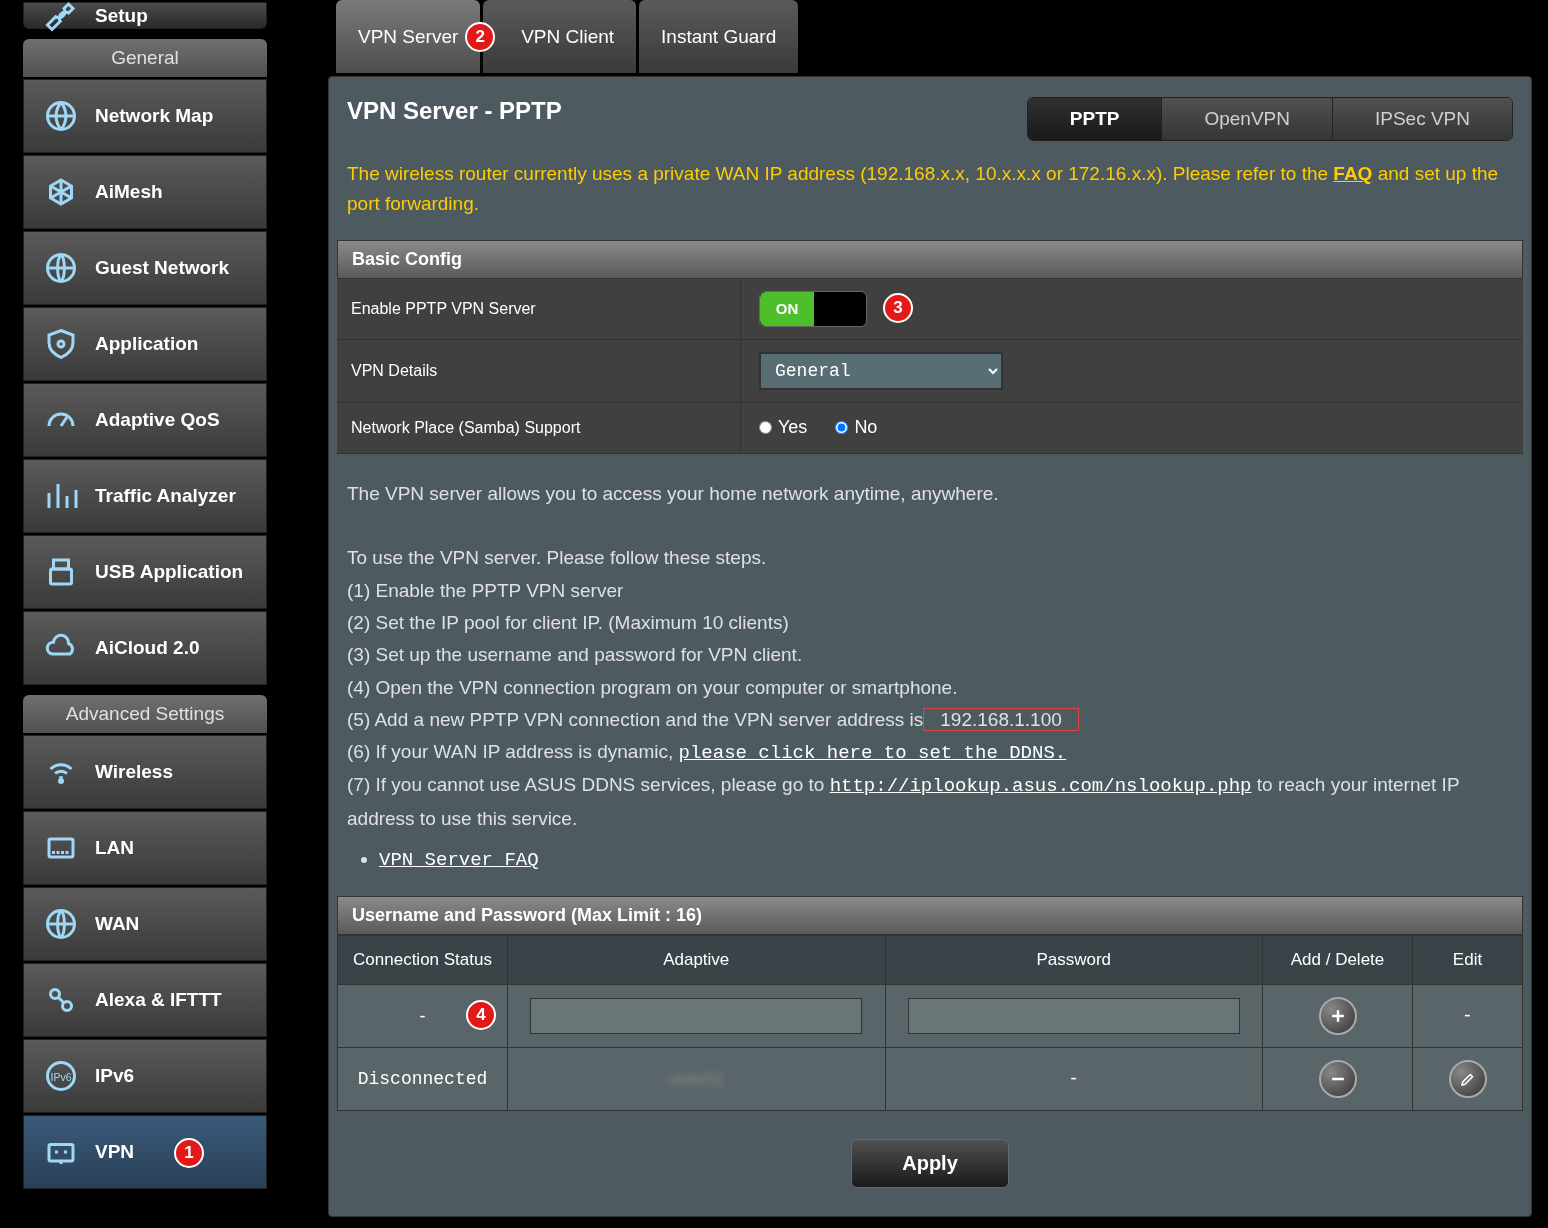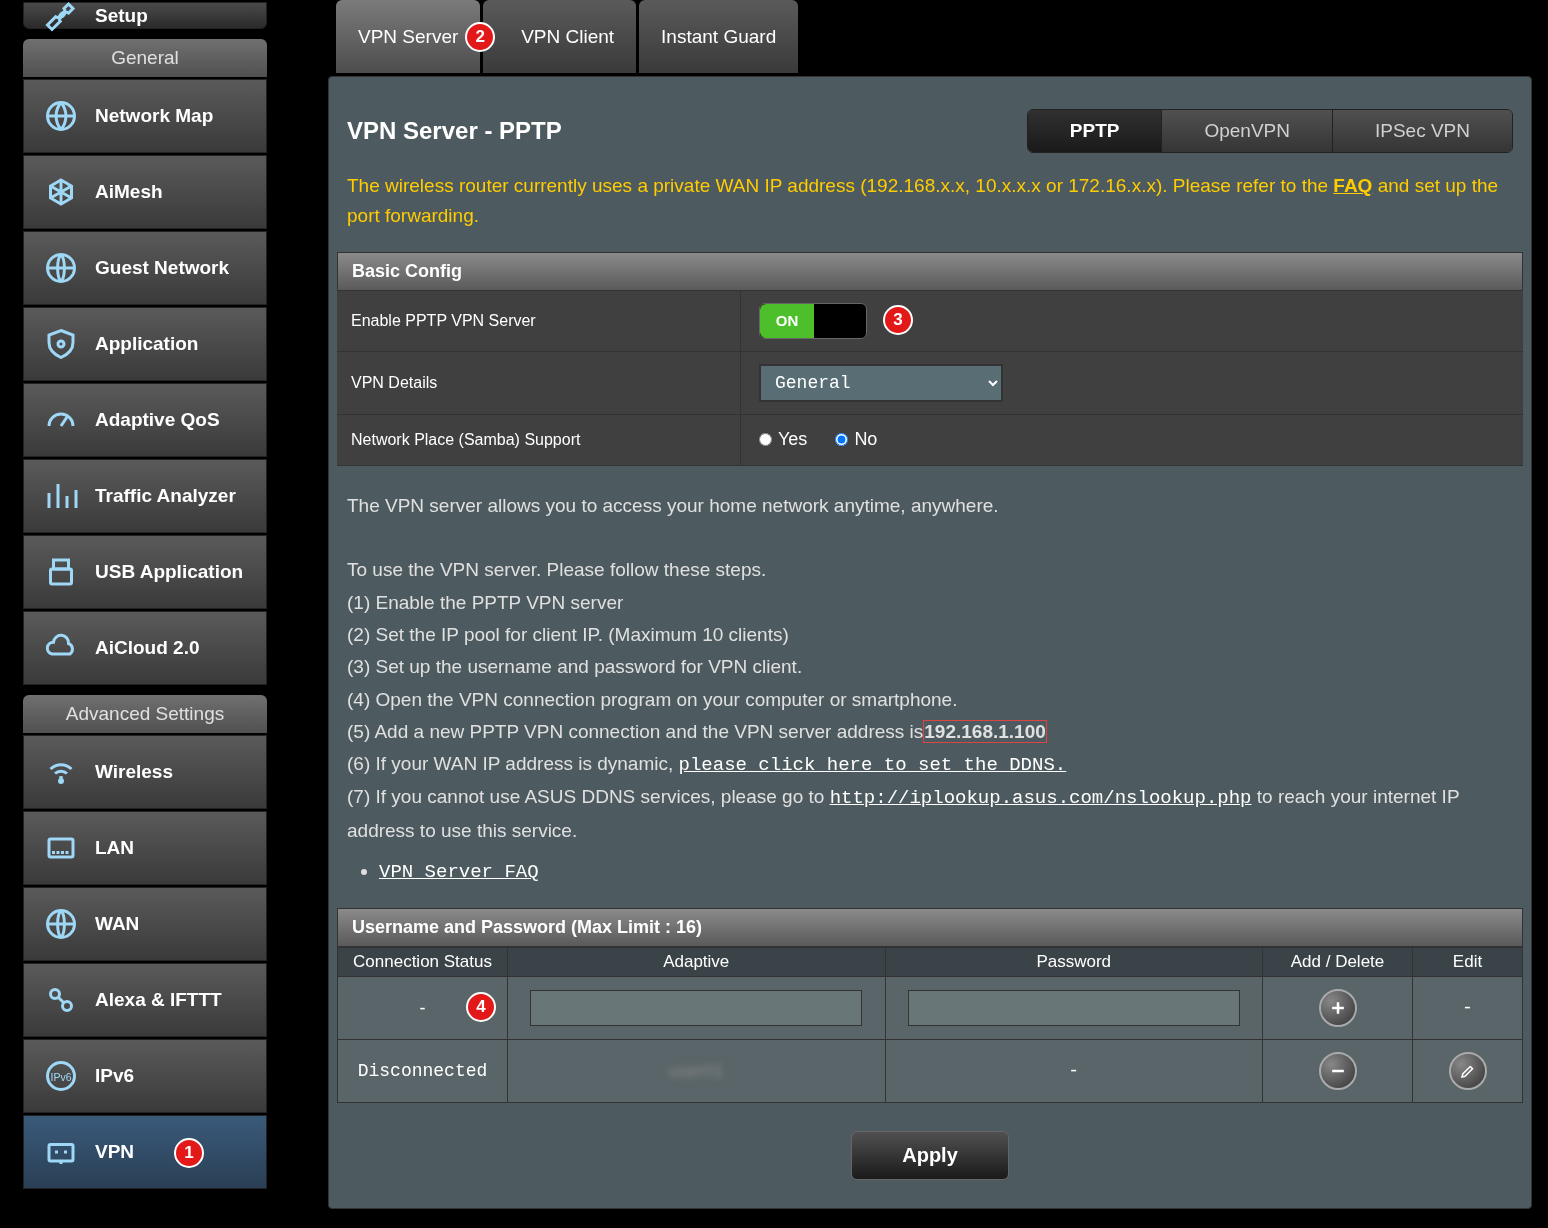--- a/index.html
+++ b/index.html
@@ -10,43 +10,43 @@
 .sidebar-item.setup { height: 27px; background: linear-gradient(to bottom, #4a4a4a, #2a2a2a); border-radius: 0 0 6px 6px; }
 .sidebar-header { height: 38px; display: flex; align-items: center; justify-content: center; background: linear-gradient(to bottom, #707070, #505050); border-radius: 6px 6px 0 0; color: #e0e0e0; font-size: 19px; margin-top: 10px; }
 .sidebar-label { font-weight: bold; font-size: 19px; color: #fff; }
 .icon-box { width: 40px; height: 40px; display: flex; align-items: center; justify-content: center; }
 .icon-box svg { width: 36px; height: 36px; }
 .main { position: absolute; left: 328px; top: 0; right: 16px; }
 .tabs { display: flex; gap: 3px; margin-left: 8px; }
 .tab { padding: 0 22px; height: 73px; display: flex; align-items: center; background: linear-gradient(to bottom, #5a5a5a, #3a3a3a); border-radius: 6px 6px 0 0; cursor: pointer; font-size: 19px; color: #fff; }
 .tab.active { background: linear-gradient(to bottom, #7a7a7a, #4d4d4d); }
 .content { background: #4d5a5f; border-radius: 4px; border: 1px solid #333; padding: 0; margin-top: 3px; }
-.content-header { display: flex; justify-content: space-between; align-items: center; padding: 32px 18px 10px 18px; }
+.content-header { display: flex; justify-content: space-between; padding: 20px 18px 10px 18px; }
 .page-title { font-size: 24px; font-weight: bold; color: #fff; }
 .mode-tabs { display: flex; border: 1px solid #222; border-radius: 6px; overflow: hidden; }
 .mode-tab { padding: 10px 42px; background: linear-gradient(to bottom, #505050, #353535); color: #d0d0d0; cursor: pointer; font-size: 19px; border-left: 1px solid #222; }
 .mode-tab:first-child { border-left: none; }
 .mode-tab.active { background: linear-gradient(to bottom, #303030, #1a1a1a); color: #fff; font-weight: bold; }
 .warning { color: #ffcc00; padding: 8px 18px 20px 18px; font-size: 19px; line-height: 1.6; }
 .warning a { color: #ffcc00; text-decoration: underline; font-weight: bold; }
 .section-header { background: linear-gradient(to bottom, #8a8a8a, #5a5a5a); color: #fff; font-weight: bold; padding: 8px 14px; font-size: 18px; border: 1px solid #333; margin: 0 8px; }
 .config-table { margin: 0 8px; }
 .config-row { display: flex; border-bottom: 1px solid #333; background: #404040; }
 .config-label { width: 404px; padding: 16px 14px; border-right: 1px solid #333; display:flex; align-items:center; }
 .config-control { flex: 1; padding: 12px 18px; display:flex; align-items:center; gap:12px; }
 .toggle { width: 108px; height: 36px; border-radius: 6px; background: #000; display: flex; align-items:center; cursor:pointer; border: 1px solid #666; position:relative; }
 .toggle-on { width: 54px; height: 100%; background: #4dbf2a; border-radius: 6px 0 0 6px; color:#fff; font-weight:bold; display:flex; align-items:center; justify-content:center; font-size:15px; }
 .select { background: #596d75; border: 2px solid #333; color: #fff; padding: 6px 10px; font-family: "Courier New", monospace; font-size: 18px; width: 244px; height:38px; }
 .radio-group label { margin-right: 16px; font-size: 18px; display:inline-flex; align-items:center; gap:6px; }
 .desc-block { padding: 24px 18px 20px 18px; color: #e0e0e0; font-size: 19px; line-height: 1.7; }
 .desc-block a { color: #fff; text-decoration: underline; font-family: "Courier New", monospace; }
-.ip-highlight { border: 1px solid #d44; padding: 0 0; font-weight: bold; }
+.ip-highlight { border: 1px solid #d44; padding: 0 16px; }
 .faq-list { margin-left: 32px; margin-top: 8px; }
 .table { width: calc(100% - 16px); margin: 0 8px 18px 8px; border-collapse: collapse; }
-.table th { background: #3a4448; padding: 4px 8px; border: 1px solid #333; font-weight: normal; font-size: 17px; }
+.table th { background: #3a4448; padding: 14px 8px; border: 1px solid #333; font-weight: normal; font-size: 17px; }
 .table td { background: #596568; padding: 12px 8px; border: 1px solid #333; text-align: center; height:58px; font-family:"Courier New",monospace; font-size:18px; }
 .table input[type=text], .table input[type=password] { width: 92%; background: #687678; border: 1px solid #333; height: 36px; padding: 4px 8px; color:#fff; font-size:16px; }
 .circle-btn { width: 38px; height: 38px; border-radius: 50%; background: radial-gradient(circle at 30% 30%, #888, #333); border: 2px solid #aaa; display: inline-flex; align-items:center; justify-content:center; cursor:pointer; color:#fff; font-size:24px; font-weight:bold; }
 .apply-row { text-align:center; padding: 10px 0 28px 0; }
 .apply-btn { background: linear-gradient(to bottom, #505050, #1a1a1a); border: 1px solid #666; border-radius: 6px; color: #fff; font-weight: bold; font-size: 20px; padding: 12px 50px; cursor:pointer; }
 .badge { position: absolute; width: 30px; height: 30px; border-radius: 50%; background: #e31818; border: 2px solid #fff; color: #fff; font-weight: bold; display:flex; align-items:center; justify-content:center; font-size:17px; z-index:10; }
 .blur { filter: blur(3px); color:#888; }
 </style>
 </head>
 <body>

